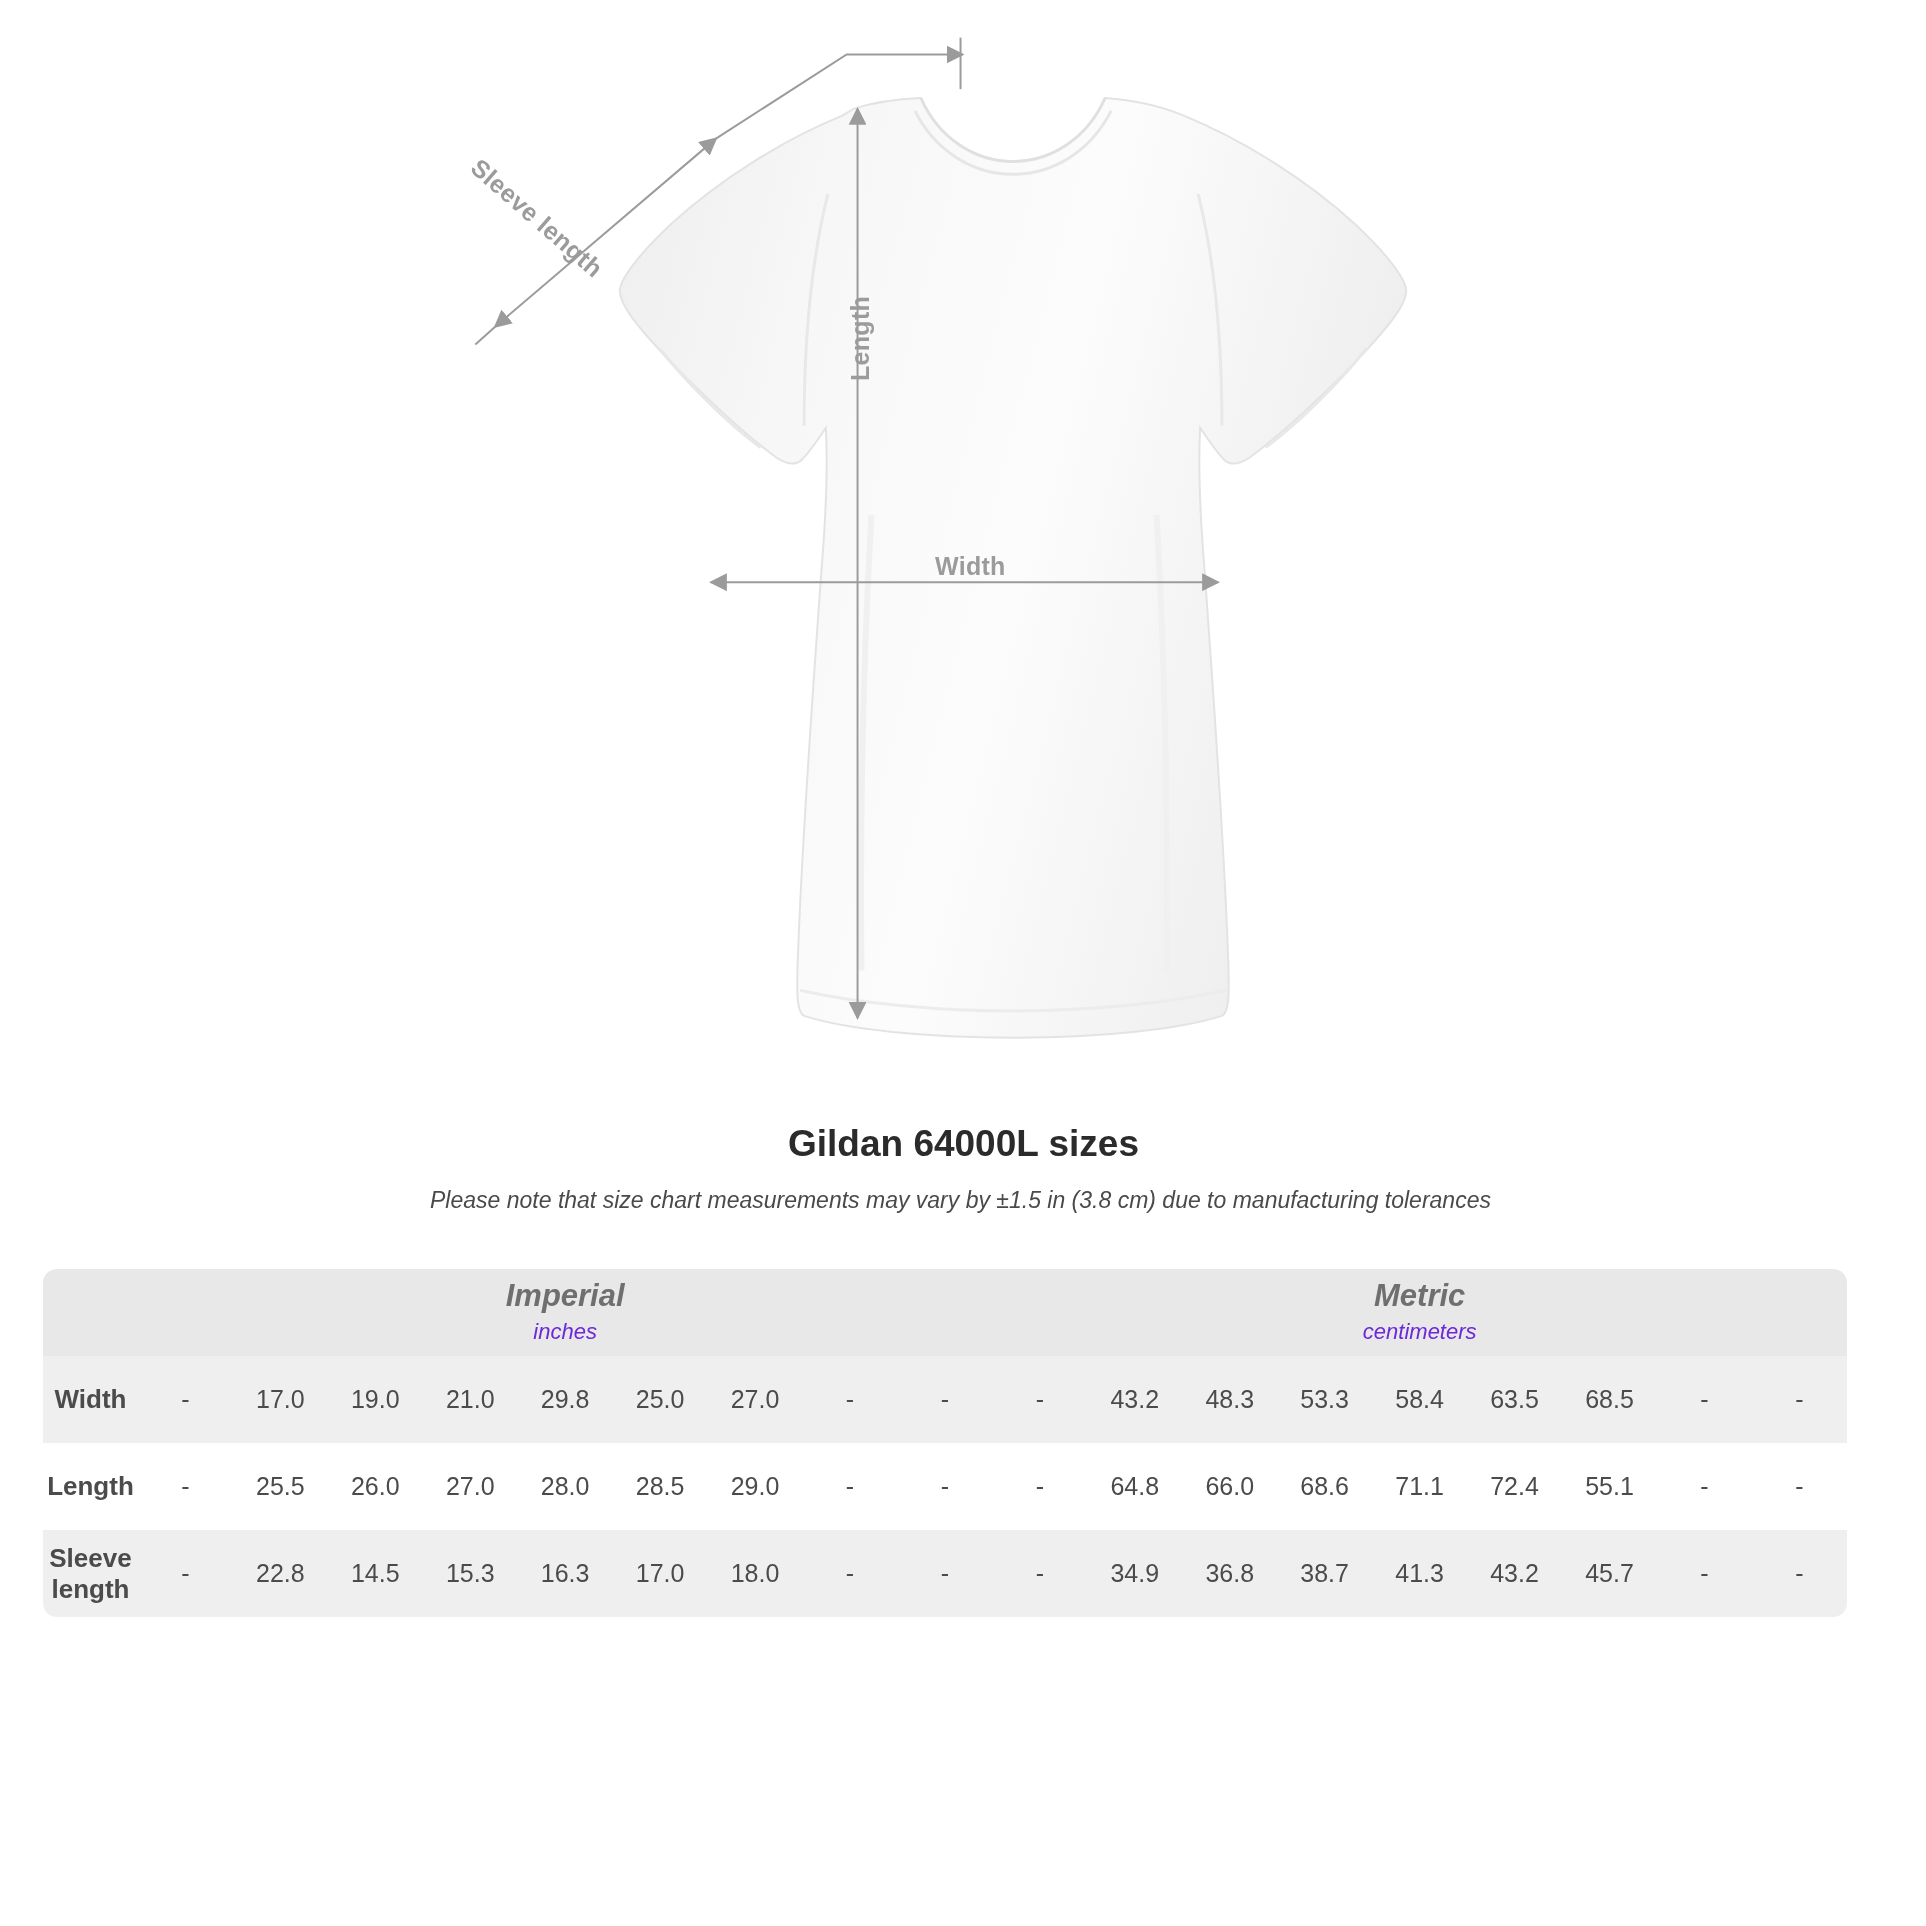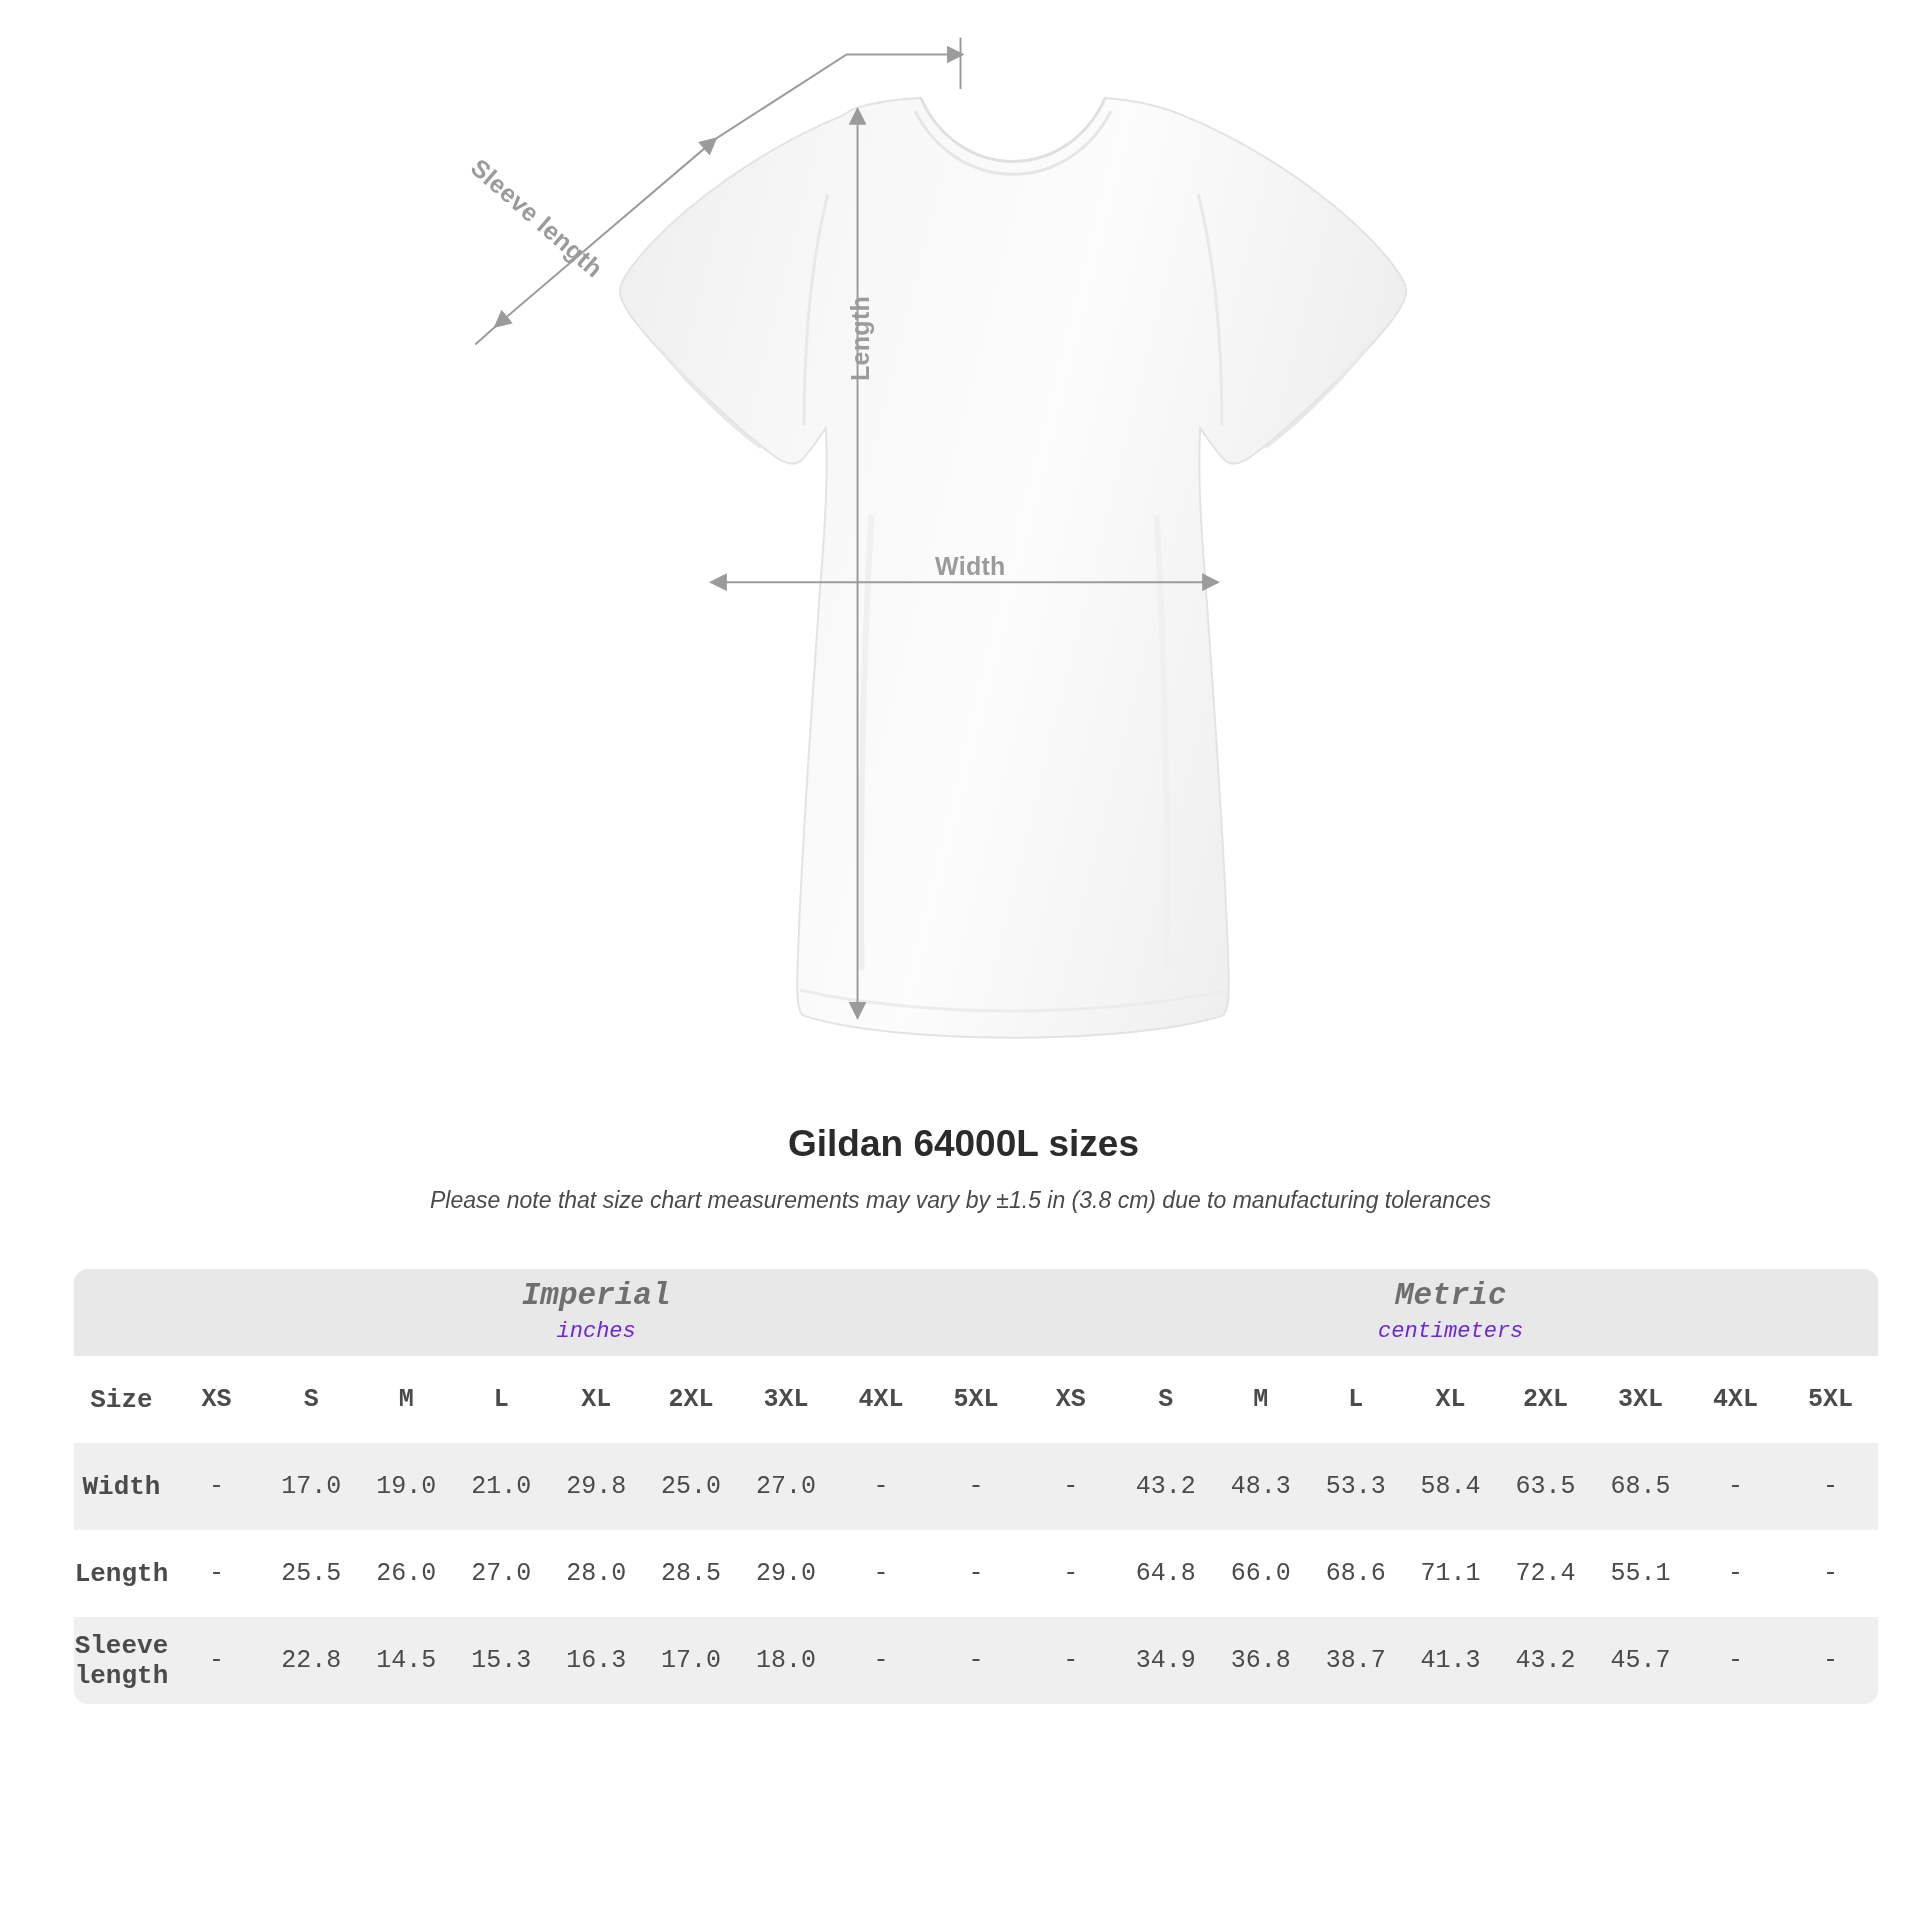--- a/index.html
+++ b/index.html
@@ -76,24 +76,23 @@
   .chart-note {
     margin: 22px 6px 0 0;
     font-size: 23px;
     font-style: italic;
     color: #4a4a4a;
   }
 
   
   .table-wrap {
     position: absolute;
-    left: 74px;
+    left: 43px;
     top: 1269px;
     width: 1804px;
-    font-family: Liberation Mono, monospace;
   }
   table.size-table {
     border-collapse: collapse;
     width: 1804px;
     table-layout: fixed;
     border-radius: 14px;
     overflow: hidden;
   }
   table.size-table td,
   table.size-table th {
@@ -249,41 +248,20 @@
           <td colspan="9">
             <div class="unit-name">Imperial</div>
             <div class="unit-sub">inches</div>
           </td>
           <td colspan="9">
             <div class="unit-name">Metric</div>
             <div class="unit-sub">centimeters</div>
           </td>
         </tr>
 
-        <tr class="head-row">
-          <td class="rowlabel">Size</td>
-          <td class="cell">XS</td>
-          <td class="cell">S</td>
-          <td class="cell">M</td>
-          <td class="cell">L</td>
-          <td class="cell">XL</td>
-          <td class="cell">2XL</td>
-          <td class="cell">3XL</td>
-          <td class="cell">4XL</td>
-          <td class="cell">5XL</td>
-          <td class="cell">XS</td>
-          <td class="cell">S</td>
-          <td class="cell">M</td>
-          <td class="cell">L</td>
-          <td class="cell">XL</td>
-          <td class="cell">2XL</td>
-          <td class="cell">3XL</td>
-          <td class="cell">4XL</td>
-          <td class="cell">5XL</td>
-        </tr>
 
         <tr class="data-row odd">
           <td class="rowlabel">Width</td>
           <td class="cell">-</td>
           <td class="cell">17.0</td>
           <td class="cell">19.0</td>
           <td class="cell">21.0</td>
           <td class="cell">29.8</td>
           <td class="cell">25.0</td>
           <td class="cell">27.0</td>

